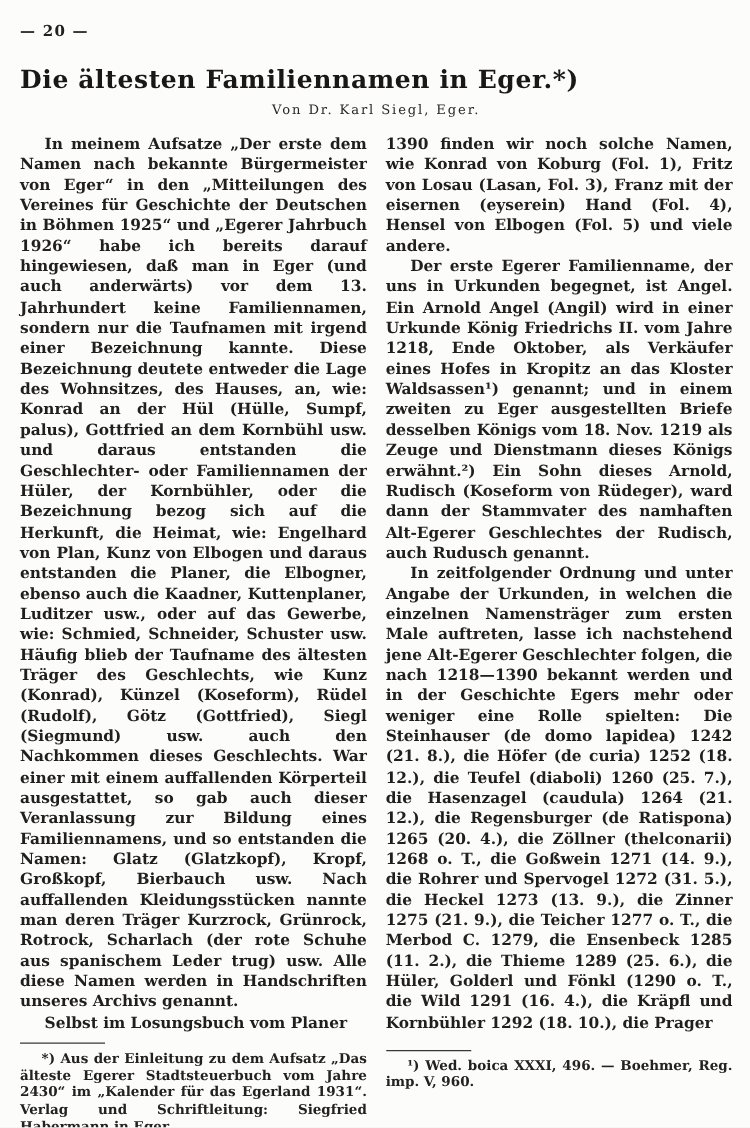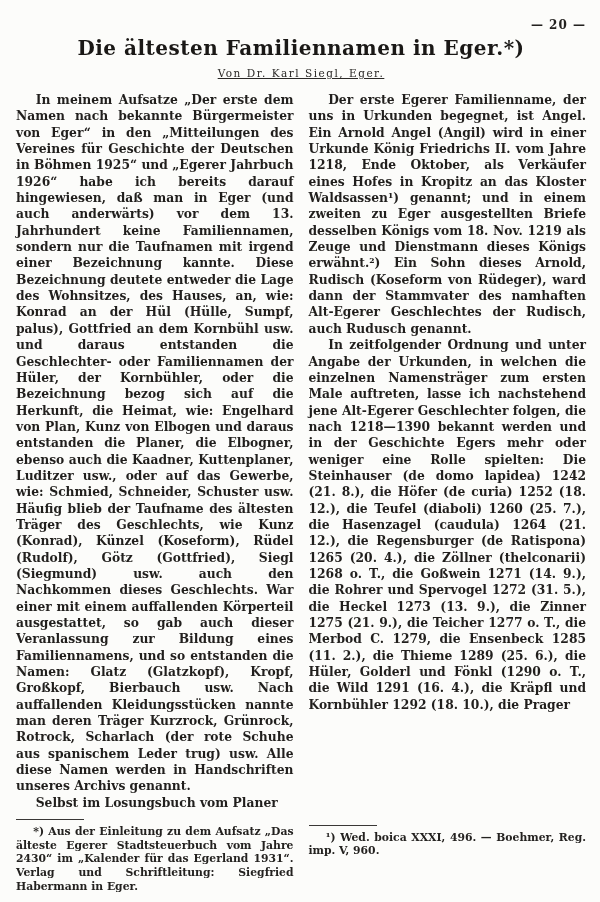--- a/index.html
+++ b/index.html
@@ -11,42 +11,40 @@
   .page {
     position: relative;
     width: 600px; height: 902px;
     background: #fcfcfa;
     color: #1e1c1a;
     overflow: hidden;
     box-sizing: border-box;
     padding: 18px 14px 24px 16px;
   }
   .page-number {
-    text-align: right;
+    text-align: left;
     font-size: 12px;
     font-weight: bold;
     letter-spacing: 1px;
-    margin-bottom: 4px;
+    margin-bottom: 19px;
     color: #23211f;
   }
   .title {
-    text-align: center;
     font-size: 20px;
     font-weight: bold;
     margin: 0 0 7px 0;
     letter-spacing: 0.5px;
     color: #1a1816;
   }
   .byline {
     text-align: center;
     font-size: 10.5px;
     letter-spacing: 1.5px;
     margin-bottom: 13px;
     color: #2a2826;
-    text-decoration: underline;
   }
   .columns {
     display: flex;
     gap: 15px;
     height: 766px;
   }
   .col {
     flex: 1 1 0;
     display: flex;
     flex-direction: column;
@@ -88,20 +86,21 @@
     <div class="col">
       <p class="indent">In meinem Aufsatze „Der erste dem Namen nach bekannte Bürgermeister von Eger“ in den „Mitteilungen des Vereines für Geschichte der Deutschen in Böhmen 1925“ und „Egerer Jahrbuch 1926“ habe ich bereits darauf hingewiesen, daß man in Eger (und auch anderwärts) vor dem 13. Jahrhundert keine Familiennamen, sondern nur die Taufnamen mit irgend einer Bezeichnung kannte. Diese Bezeichnung deutete entweder die Lage des Wohnsitzes, des Hauses, an, wie: Konrad an der Hül (Hülle, Sumpf, palus), Gottfried an dem Kornbühl usw. und daraus entstanden die Geschlechter- oder Familiennamen der Hüler, der Kornbühler, oder die Bezeichnung bezog sich auf die Herkunft, die Heimat, wie: Engelhard von Plan, Kunz von Elbogen und daraus entstanden die Planer, die Elbogner, ebenso auch die Kaadner, Kuttenplaner, Luditzer usw., oder auf das Gewerbe, wie: Schmied, Schneider, Schuster usw. Häufig blieb der Taufname des ältesten Träger des Geschlechts, wie Kunz (Konrad), Künzel (Koseform), Rüdel (Rudolf), Götz (Gottfried), Siegl (Siegmund) usw. auch den Nachkommen dieses Geschlechts. War einer mit einem auffallenden Körperteil ausgestattet, so gab auch dieser Veranlassung zur Bildung eines Familiennamens, und so entstanden die Namen: Glatz (Glatzkopf), Kropf, Großkopf, Bierbauch usw. Nach auffallenden Kleidungsstücken nannte man deren Träger Kurzrock, Grünrock, Rotrock, Scharlach (der rote Schuhe aus spanischem Leder trug) usw. Alle diese Namen werden in Handschriften unseres Archivs genannt.</p>
       <p class="indent">Selbst im Losungsbuch vom Planer</p>
       <div class="footnotes">
         <div class="fn-rule"></div>
         <p class="fn">*) Aus der Einleitung zu dem Aufsatz „Das älteste Egerer Stadtsteuerbuch vom Jahre 2430“ im „Kalender für das Egerland 1931“. Verlag und Schriftleitung: Siegfried Habermann in Eger.</p>
       </div>
     </div>
 
     <div class="col">
+      <p>1390 finden wir noch solche Namen, wie Konrad von Koburg (Fol. 1), Fritz von Losau (Lasan, Fol. 3), Franz mit der eisernen (eyserein) Hand (Fol. 4), Hensel von Elbogen (Fol. 5) und viele andere.</p>
       <p class="indent">Der erste Egerer Familienname, der uns in Urkunden begegnet, ist Angel. Ein Arnold Angel (Angil) wird in einer Urkunde König Friedrichs II. vom Jahre 1218, Ende Oktober, als Verkäufer eines Hofes in Kropitz an das Kloster Waldsassen¹) genannt; und in einem zweiten zu Eger ausgestellten Briefe desselben Königs vom 18. Nov. 1219 als Zeuge und Dienstmann dieses Königs erwähnt.²) Ein Sohn dieses Arnold, Rudisch (Koseform von Rüdeger), ward dann der Stammvater des namhaften Alt-Egerer Geschlechtes der Rudisch, auch Rudusch genannt.</p>
       <p class="indent">In zeitfolgender Ordnung und unter Angabe der Urkunden, in welchen die einzelnen Namensträger zum ersten Male auftreten, lasse ich nachstehend jene Alt-Egerer Geschlechter folgen, die nach 1218—1390 bekannt werden und in der Geschichte Egers mehr oder weniger eine Rolle spielten: Die Steinhauser (de domo lapidea) 1242 (21. 8.), die Höfer (de curia) 1252 (18. 12.), die Teufel (diaboli) 1260 (25. 7.), die Hasenzagel (caudula) 1264 (21. 12.), die Regensburger (de Ratispona) 1265 (20. 4.), die Zöllner (thelconarii) 1268 o. T., die Goßwein 1271 (14. 9.), die Rohrer und Spervogel 1272 (31. 5.), die Heckel 1273 (13. 9.), die Zinner 1275 (21. 9.), die Teicher 1277 o. T., die Merbod C. 1279, die Ensenbeck 1285 (11. 2.), die Thieme 1289 (25. 6.), die Hüler, Golderl und Fönkl (1290 o. T., die Wild 1291 (16. 4.), die Kräpfl und Kornbühler 1292 (18. 10.), die Prager</p>
       <div class="footnotes">
         <div class="fn-rule"></div>
         <p class="fn">¹) Wed. boica XXXI, 496. — Boehmer, Reg. imp. V, 960.</p>
       </div>
     </div>
 
   </div>
 </div>

